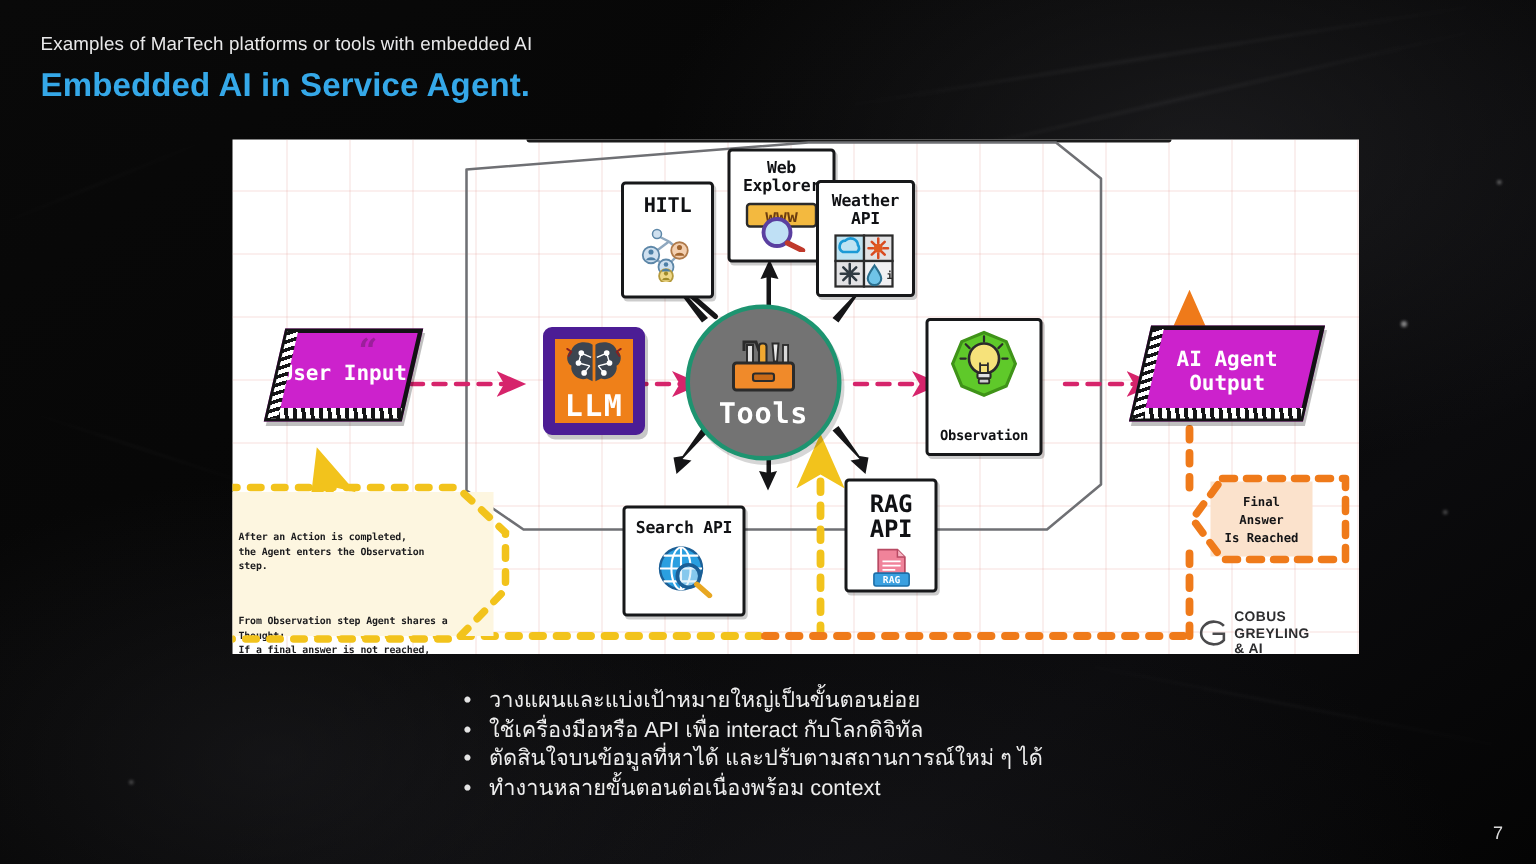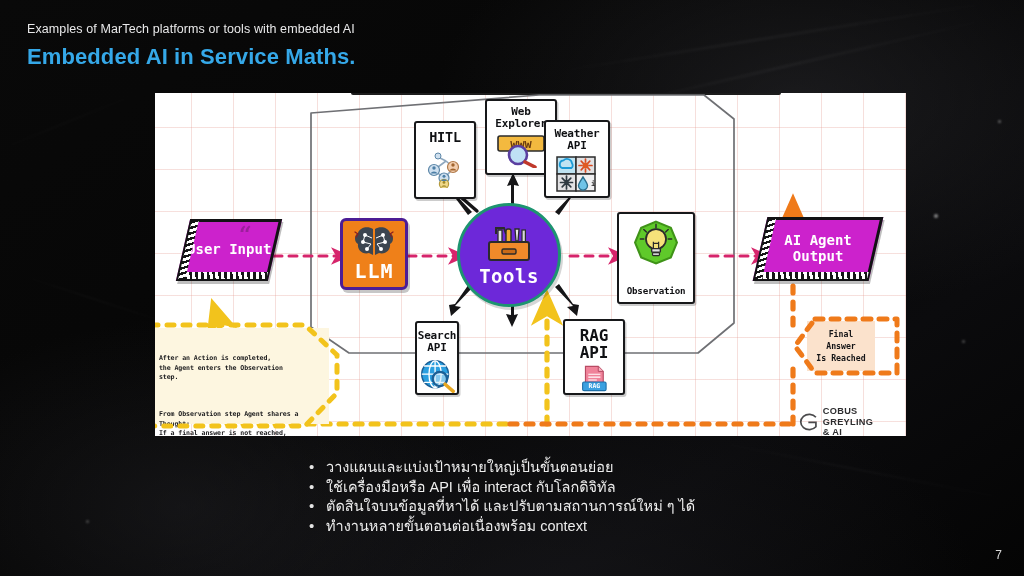--- a/index.html
+++ b/index.html
@@ -117,33 +117,34 @@
     left: -1px; top: -1px; bottom: -1px; width: 7px; height: auto; right: auto;
     background: repeating-linear-gradient(162deg, #151517 0 2.5px, #ffffff 2.5px 5.5px);
   }
   .quote {
     position: absolute; font-family: "DejaVu Serif", serif; font-weight: bold;
     color: #9b1f9b; font-size: 22px; line-height: 1;
   }
 
   
   .llm {
-    background: #ef8019; border: 3px solid #4c1d95; border-radius: 6px;
+    background: #ef8019; border: 8px solid #4c1d95; border-radius: 6px;
     display: flex; flex-direction: column; align-items: center; justify-content: center;
     box-shadow: 2px 3px 0 rgba(0,0,0,0.22);
+    margin-left: 22px;
   }
   .llm .cap {
     font-family: "DejaVu Sans Mono", monospace; font-weight: bold;
     color: #ffffff; font-size: 20px; letter-spacing: 1px;
   }
 
   
   .tools {
     border-radius: 50%;
-    background: #6d28d9; border: 3px solid #1d9470;
+    background: #737373; border: 3px solid #1d9470;
     display: flex; flex-direction: column; align-items: center; justify-content: center;
     box-shadow: 2px 3px 0 rgba(0,0,0,0.16);
   }
   .tools .cap {
     font-family: "DejaVu Sans Mono", monospace; font-weight: bold;
     color: #ffffff; font-size: 19px; letter-spacing: .5px; margin-top: 1px;
   }
 
   
   .note {
@@ -185,21 +186,21 @@
   <div class="streak" style="left:610px; top:62px; width:380px; height:1.5px; transform:rotate(-13deg);"></div>
   <div class="streak" style="left:700px; top:470px; width:330px; height:2px; transform:rotate(11deg); opacity:.6;"></div>
   <div class="streak" style="left:0px; top:300px; width:200px; height:2px; transform:rotate(18deg); opacity:.45;"></div>
   <div class="streak" style="left:-20px; top:120px; width:180px; height:1.5px; transform:rotate(-22deg); opacity:.35;"></div>
   <div class="glow-dot" style="left:934px; top:214px; width:4px; height:4px;"></div>
   <div class="glow-dot" style="left:998px; top:120px; width:3px; height:3px; opacity:.7;"></div>
   <div class="glow-dot" style="left:962px; top:340px; width:3px; height:3px; opacity:.55;"></div>
   <div class="glow-dot" style="left:86px; top:520px; width:3px; height:3px; opacity:.5;"></div>
 
   <div class="kicker">Examples of MarTech platforms or tools with embedded AI</div>
-  <div class="headline">Embedded AI in Service Maths.</div>
+  <div class="headline">Embedded AI in Service Agent.</div>
 
   <div id="canvas">
     <div id="grid"></div>
     <div class="topbar"></div>
 
     <svg class="layer" viewBox="0 0 751 343">
       <defs>
         <marker id="mArrow" markerWidth="7" markerHeight="7" refX="3" refY="3.2" orient="auto">
           <path d="M0,0.3 L6.6,3.2 L0,6.1 L1.7,3.2 Z" fill="#d6246b"></path>
         </marker>
@@ -358,21 +359,21 @@
         </g>
         <circle cx="31.5" cy="10.5" r="3" fill="#e05a22"></circle>
         <g stroke="#2f3a42" stroke-width="1.7" stroke-linecap="round">
           <path d="M12.5,21 L12.5,34 M6.5,27.5 L18.5,27.5 M8.2,23.2 L16.8,31.8 M16.8,23.2 L8.2,31.8"></path>
         </g>
         <path d="M29,22 C26,26.5 24.5,28.5 24.5,30.6 a4.5,4.5 0 0 0 9,0 C33.5,28.5 32,26.5 29,22 Z" fill="#6fc4e8" stroke="#2b6f8e" stroke-width="1.4"></path>
         <text x="37" y="31" font-family="DejaVu Sans Mono, monospace" font-size="7" font-weight="bold" fill="#2b2b2b">i</text>
       </svg>
     </div>
 
-    <div class="node card" style="left:260px; top:228px; width:44px; height:74px; padding-top:7px;">
+    <div class="node card" style="left:260px; top:244px; width:82px; height:74px; padding-top:7px;">
       <div class="cap" style="font-size:11px;">Search
 API</div>
       <svg class="icon" width="44" height="38" viewBox="0 0 44 38" style="margin-top:3px;">
         <circle cx="20" cy="18" r="14" fill="#2a9fe0" stroke="#1b5f96" stroke-width="1.6"></circle>
         <g stroke="#ffffff" stroke-width="1.4" fill="none">
           <ellipse cx="20" cy="18" rx="6.4" ry="14"></ellipse>
           <path d="M6,18 L34,18 M8.4,9.4 L31.6,9.4 M8.4,26.6 L31.6,26.6 M20,4 L20,32"></path>
         </g>
         <circle cx="25" cy="23" r="7.5" fill="#cfe9f8" fill-opacity=".55" stroke="#1b5f96" stroke-width="2.4"></circle>
         <path d="M30.5,28.5 L39,36" stroke="#e8a722" stroke-width="3.6" stroke-linecap="round"></path>

